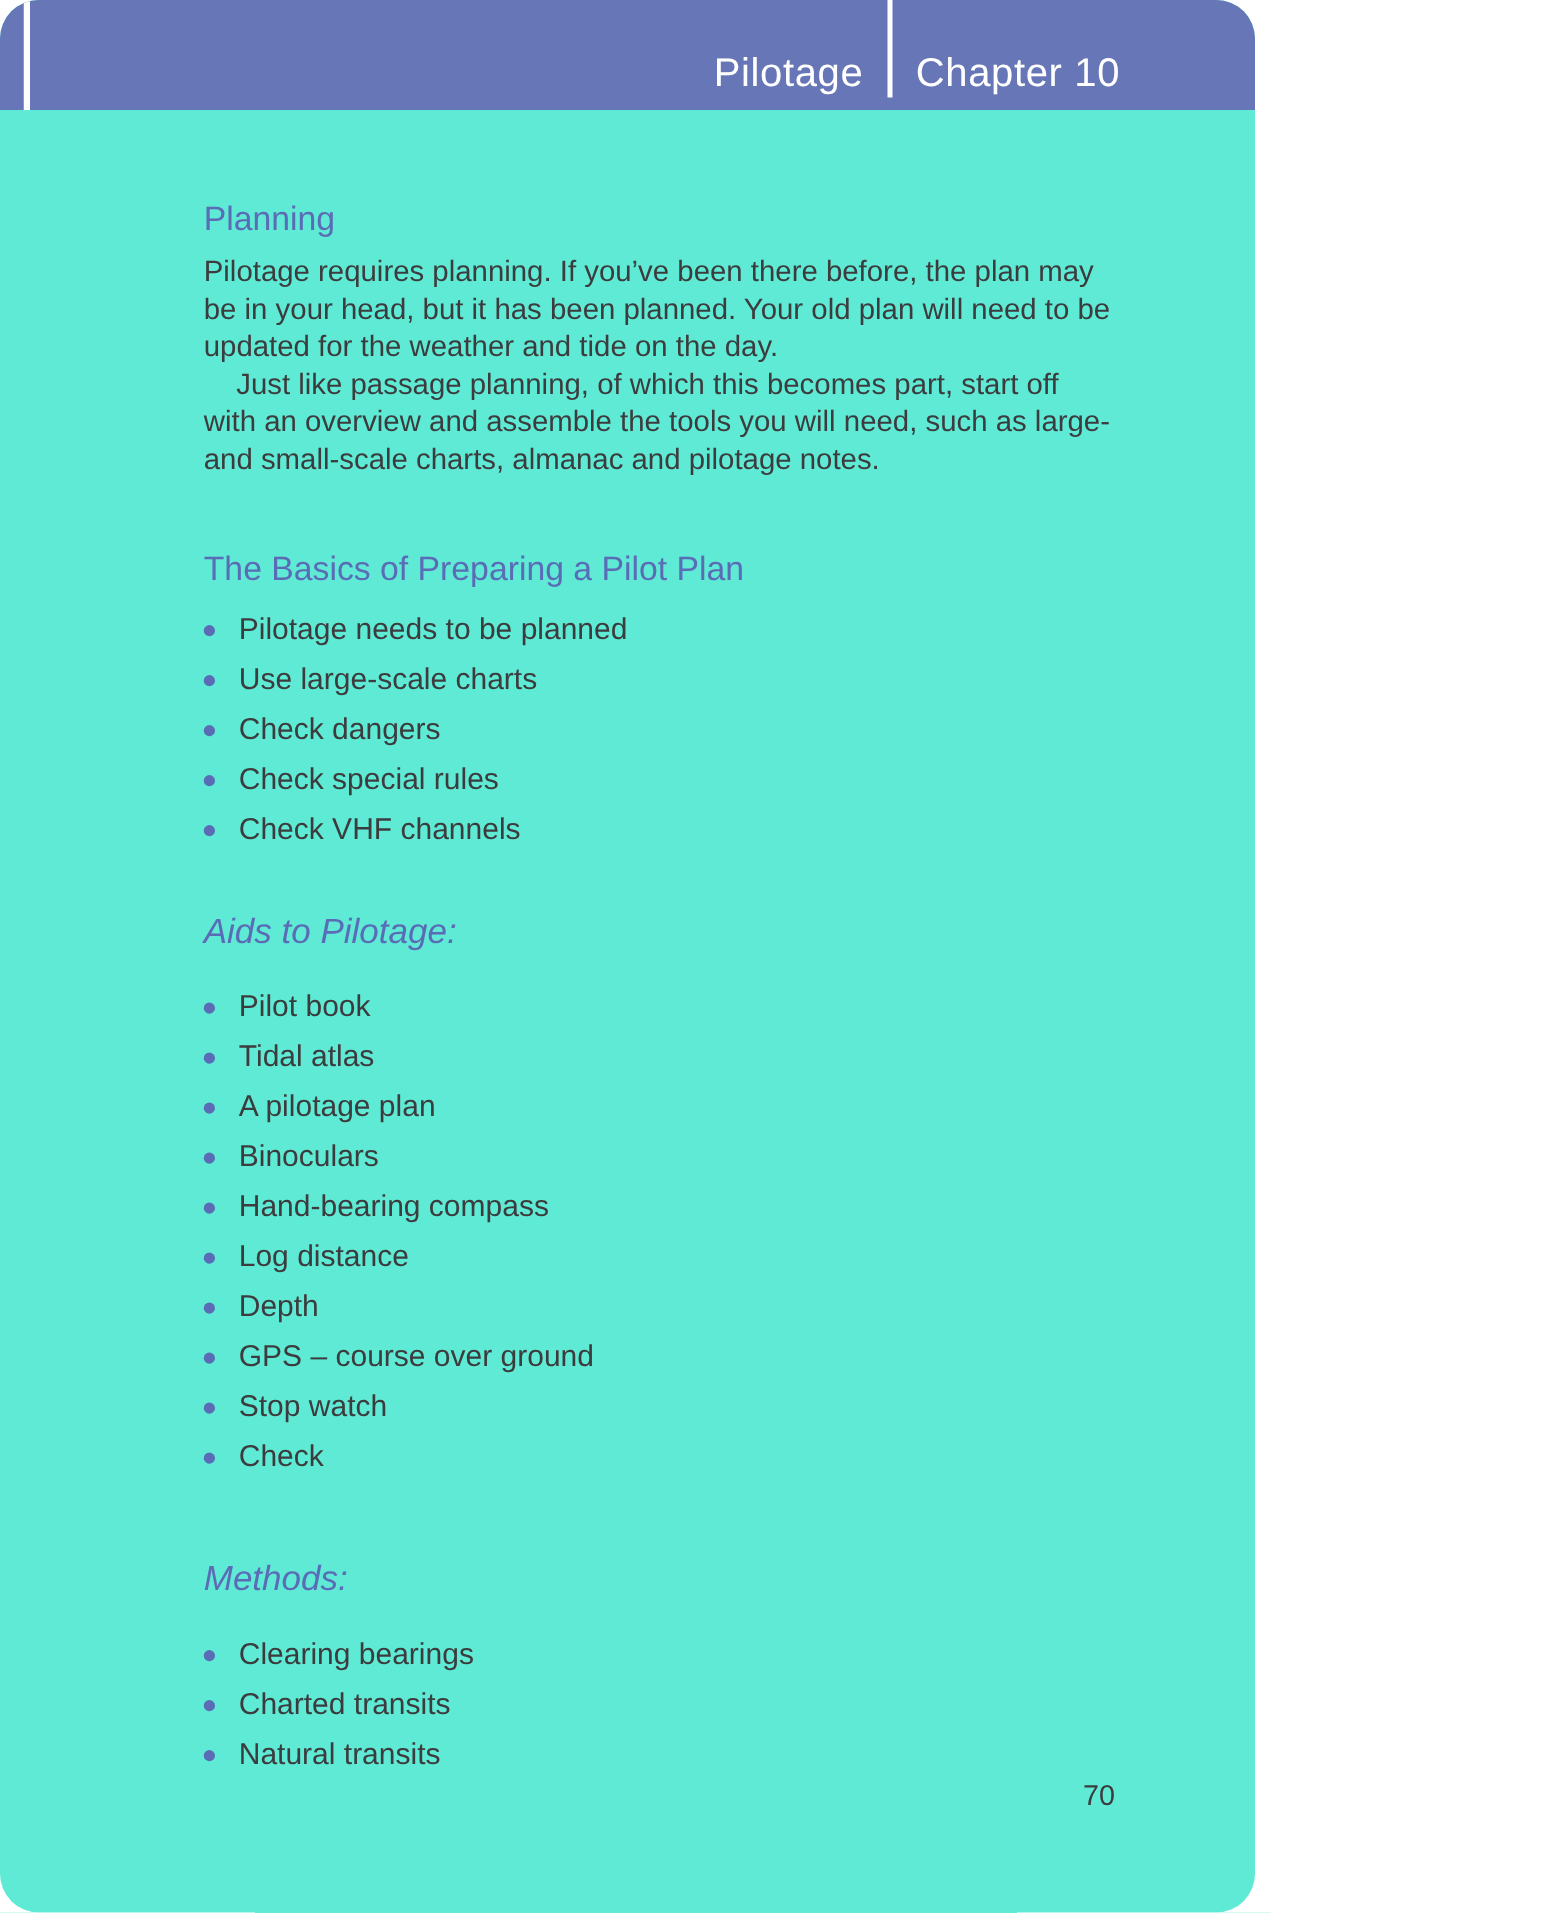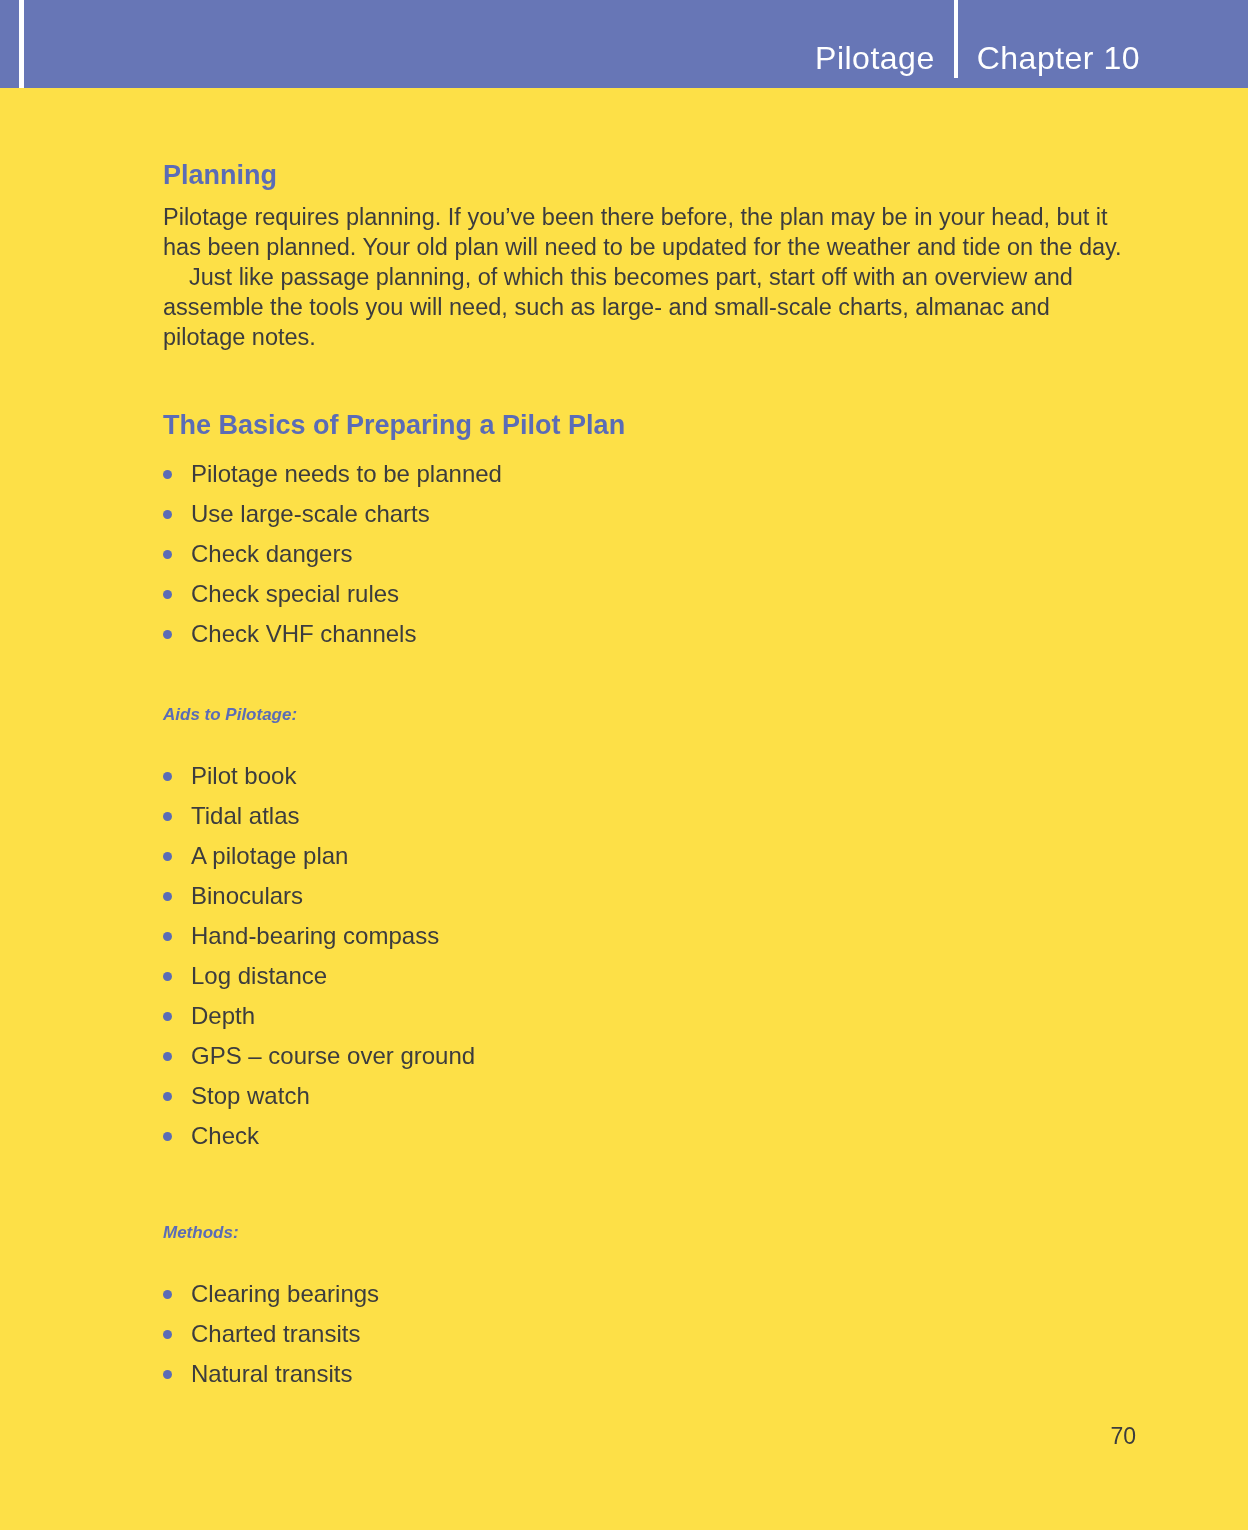--- a/index.html
+++ b/index.html
@@ -1,23 +1,24 @@
 <!DOCTYPE html>
 <html><head>
 <meta charset="utf-8">
 <style>
   * { margin: 0; padding: 0; box-sizing: border-box; }
   html, body { background: #ffffff; }
   .page {
     position: relative;
-    width: 1248px;
+    width: 1004px;
     height: 1530px;
-    background: #fde047;
+    background: #5eead4;
     font-family: "Liberation Sans", "DejaVu Sans", sans-serif;
     overflow: hidden;
+    border-radius: 31px;
   }
 
   
   .chapter-bar {
     position: relative;
     height: 88px;
     background: #6776b6;
     display: flex;
     justify-content: flex-end;
     align-items: flex-end;
@@ -47,30 +48,30 @@
     background: #ffffff;
     margin-bottom: -4px;
   }
 
   
   .content { padding: 0 110px 0 163px; }
 
   .section-heading {
     color: #5b6cb6;
     font-size: 27px;
-    font-weight: bold;
+    font-weight: normal;
     line-height: 34px;
   }
   .heading-planning { margin-top: 70px; margin-bottom: 10px; }
   .heading-basics   { margin-top: 56px; margin-bottom: 12px; }
 
   .sub-heading {
     color: #5b6cb6;
-    font-size: 17px;
-    font-weight: bold;
+    font-size: 28px;
+    font-weight: normal;
     font-style: italic;
     line-height: 34px;
   }
   .heading-aids    { margin-top: 44px; margin-bottom: 24px; }
   .heading-methods { margin-top: 60px; margin-bottom: 24px; }
 
   .body-text {
     font-size: 23.5px;
     line-height: 30px;
     color: #3c3c3e;

